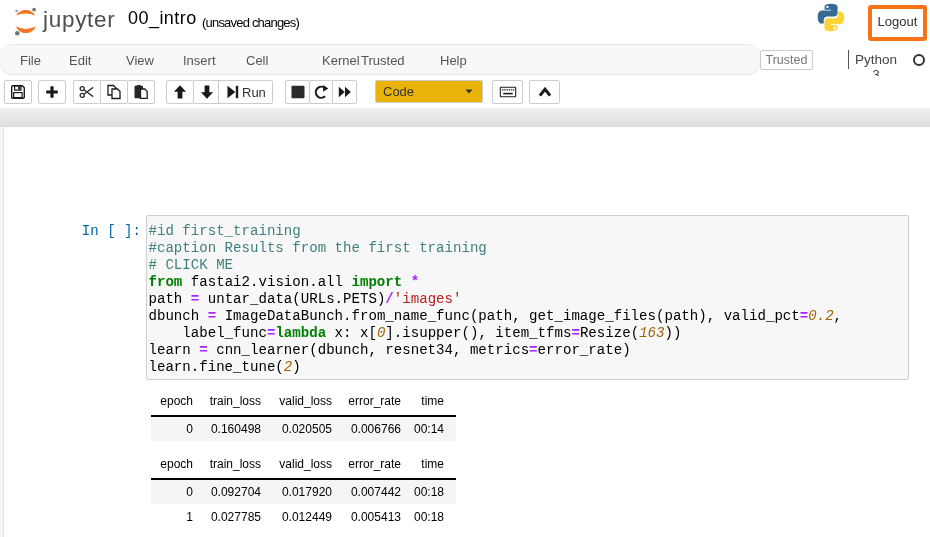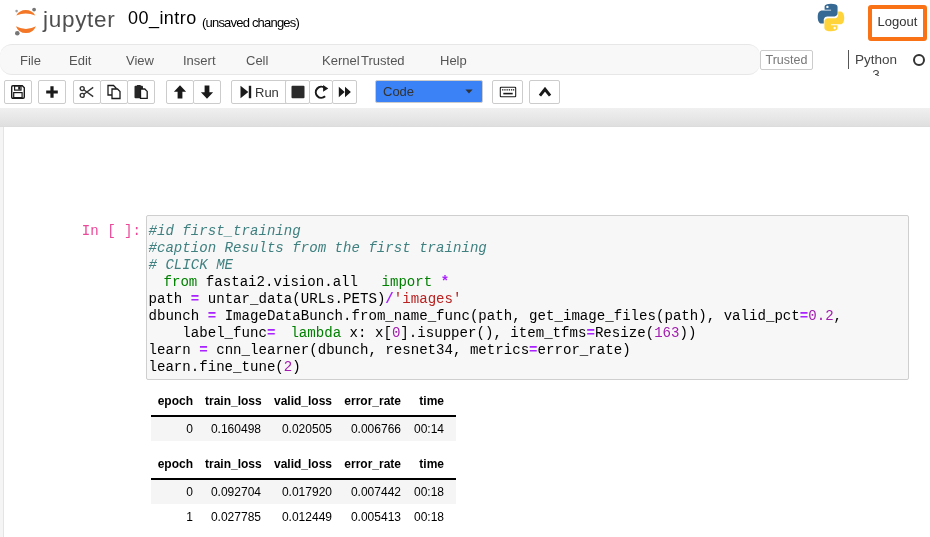--- a/index.html
+++ b/index.html
@@ -20,46 +20,46 @@
   border-radius:2px; font-size:12.5px; color:#777; text-align:center; line-height:18px; }
 #ksep { position:absolute; left:848px; top:5px; width:1px; height:19px; background:#565656; }
 #kname { position:absolute; left:855px; top:7px; font-size:13.5px; color:#444;text-align:center; }
 #kcirc { position:absolute; left:913px; top:9px; width:12px; height:12px; border:2px solid #333; border-radius:50%; }
 
 #toolbar { position:absolute; left:0; top:76px; width:930px; height:32px; background:#fff; }
 .tbtn { position:absolute; top:4px; height:24px; background:#fff; border:1px solid #ccc; border-radius:2px; }
 .tbtn svg { position:absolute; left:50%; top:50%; transform:translate(-50%,-50%); }
 .tbtn svg.runic { left:7.5px; top:4px; transform:none; }
 #selcell { position:absolute; left:375px; top:4px; width:108px; height:23px; border:1px solid #ccc;
-  border-radius:2px; background:#3b82f6; font-size:13px; color:#333; }
+  border-radius:2px; background:#eab308; font-size:13px; color:#333; }
 #selcell span { position:absolute; left:7px; top:3px; }
 #selcell svg { position:absolute; right:9px; top:8px; }
 
 #band { position:absolute; left:0; top:108px; width:930px; height:19px;
   background:linear-gradient(180deg,#f0f0f0 0%,#e7e7e7 55%,#dfdfdf 100%); border-bottom:1px solid #dcdcdc; }
 #lstrip { position:absolute; left:0; top:127px; width:4px; height:410px; background:#f5f5f5; border-right:1px solid #e4e4e4; }
 
 #nb { position:absolute; left:5px; top:127px; width:925px; height:410px; background:#fff; }
 h1#cad { position:absolute; left:147px; top:41px; font-size:26px; font-weight:bold; color:#000;
   font-family:"Liberation Sans", sans-serif; }
 #prompt { position:absolute; left:0px; top:96px; width:141px; text-align:right; padding-right:5px;
-  font-family:"Liberation Mono", monospace; font-size:14.1px; color:#ec4899; }
+  font-family:"Liberation Mono", monospace; font-size:14.1px; color:#0369a1; }
 #cellbox { position:absolute; left:141px; top:88px; width:763px; height:165px;
   background:#f7f7f7; border:1px solid #cfcfcf; border-radius:2px; }
 #code { position:absolute; left:1.5px; top:7.3px; font-family:"Liberation Mono", monospace;
   font-size:14.1px; line-height:16.95px; color:#000; white-space:pre; }
-#code .c { color:#408080; font-style:italic; }
-#code .k { color:#008000; font-weight:normal;padding-left:15px; }
+#code .c { color:#408080; }
+#code .k { color:#008000; font-weight:bold; }
 #code .o { color:#AA22FF; font-weight:bold; }
 #code .s { color:#BA2121; }
-#code .n { color:#a21caf; }
+#code .n { color:#a16207;font-style:italic; }
 
 table.df { position:absolute; border-collapse:collapse; font-size:12px; color:#000;
   font-family:"Liberation Sans", sans-serif; table-layout:fixed; width:305px; }
-table.df th { font-weight:bold; font-size:12px;margin-top:29px; }
+table.df th { font-weight:normal; font-size:12px;margin-top:29px; }
 table.df th, table.df td { text-align:right; padding:0 12px 0 0; border:none; }
 table.df thead tr { height:29px; }
 table.df thead { border-bottom:2px solid #000; }
 table.df tbody tr { height:25px; }
 table.df tbody tr.odd { background:#f5f5f5; }
 #t1 { left:146px; top:260px; }
 #t2 { left:146px; top:323px; }
 </style>
 </head>
 <body>
@@ -143,21 +143,21 @@
     <svg width="15" height="15" viewBox="0 0 15 15">
       <path fill="#1a1a1a" d="M7.5 0.8 L13.6 7.3 H9.9 V14 H5.1 V7.3 H1.4 Z"></path>
     </svg>
   </div>
   <div class="tbtn" style="left:193px; width:28px;">
     <svg width="15" height="15" viewBox="0 0 15 15">
       <path fill="#1a1a1a" d="M7.5 14.2 L13.6 7.7 H9.9 V1 H5.1 V7.7 H1.4 Z"></path>
     </svg>
   </div>
 
-  <div class="tbtn" style="left:231px; width:65px;">
+  <div class="tbtn" style="left:218px; width:55px;">
     <svg class="runic" width="12" height="14" viewBox="0 0 12 14">
       <path fill="#1a1a1a" d="M0.5 0.8 L8.3 7 L0.5 13.2 Z"></path>
       <rect x="8.8" y="0.8" width="2.4" height="12.4" fill="#1a1a1a"></rect>
     </svg>
     <span style="position:absolute; left:23px; top:3.5px; font-size:13px; color:#333;">Run</span>
   </div>
   <div class="tbtn" style="left:285px; width:25px;">
     <svg width="14" height="14" viewBox="0 0 14 14">
         <rect x="0.5" y="0.7" width="13" height="12.6" rx="1" fill="#2b2b2b"></rect>
       </svg>

